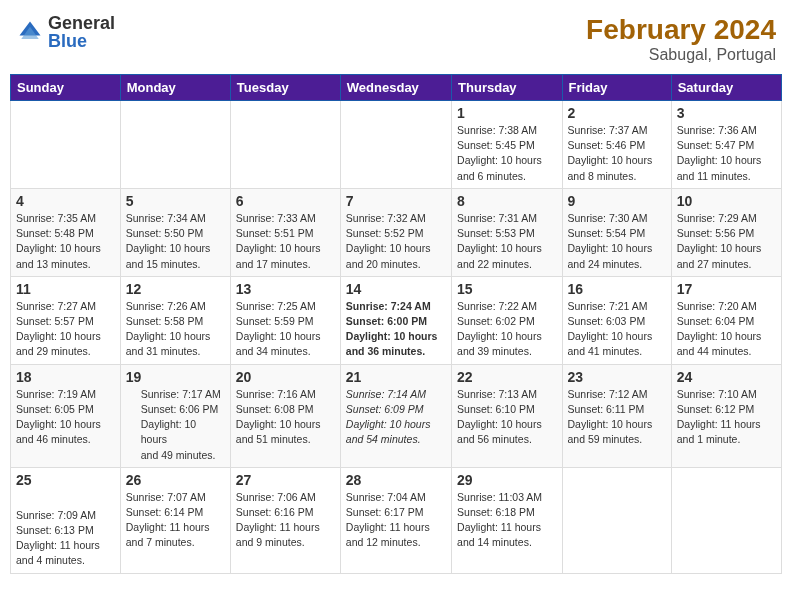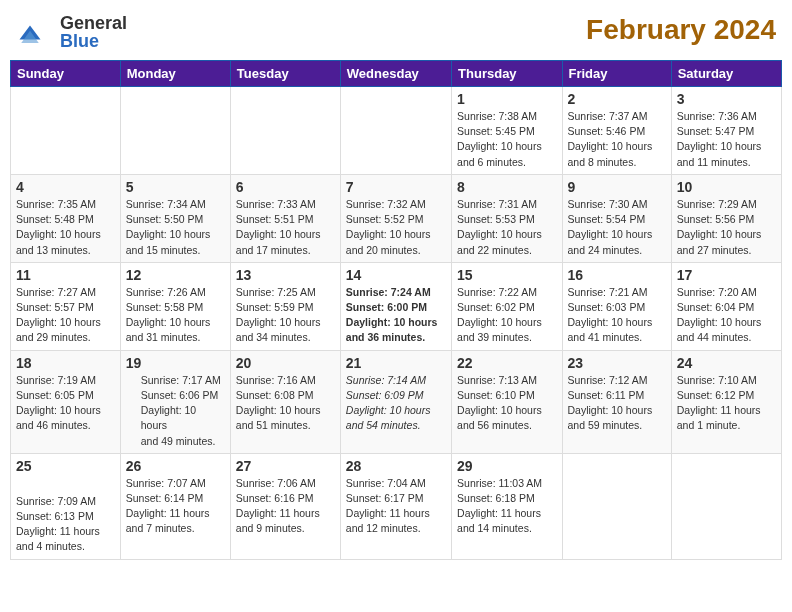--- a/index.html
+++ b/index.html
@@ -12,22 +12,22 @@
     }
     .header {
       display: flex;
       justify-content: space-between;
       align-items: flex-start;
       margin-bottom: 6px;
       padding: 4px 6px;
     }
     .logo {
       display: flex;
-      align-items: flex-end;
-      gap: 16px;
+      align-items: center;
+      gap: 4px;
     }
     .logo-text {
       display: flex;
       flex-direction: column;
       line-height: 1;
     }
     .logo-general {
       font-size: 18px;
       font-weight: bold;
       color: #333;
@@ -107,20 +107,21 @@
       <polygon points="16,4 28,20 4,20" fill="#2a6bbf"></polygon>
       <polygon points="16,10 26,24 6,24" fill="#5b9bd5" opacity="0.6"></polygon>
     </svg>
     <div class="logo-text">
       <span class="logo-general">General</span>
       <span class="logo-blue">Blue</span>
     </div>
   </div>
   <div class="title-block">
     <div class="month-year">February 2024</div>
+    <div class="location">Sabugal, Portugal</div>
   </div>
 </div>
 
 <table class="calendar">
   <thead>
     <tr>
     <th>Sunday</th>
         <th>Monday</th>
         <th>Tuesday</th>
         <th>Wednesday</th>

